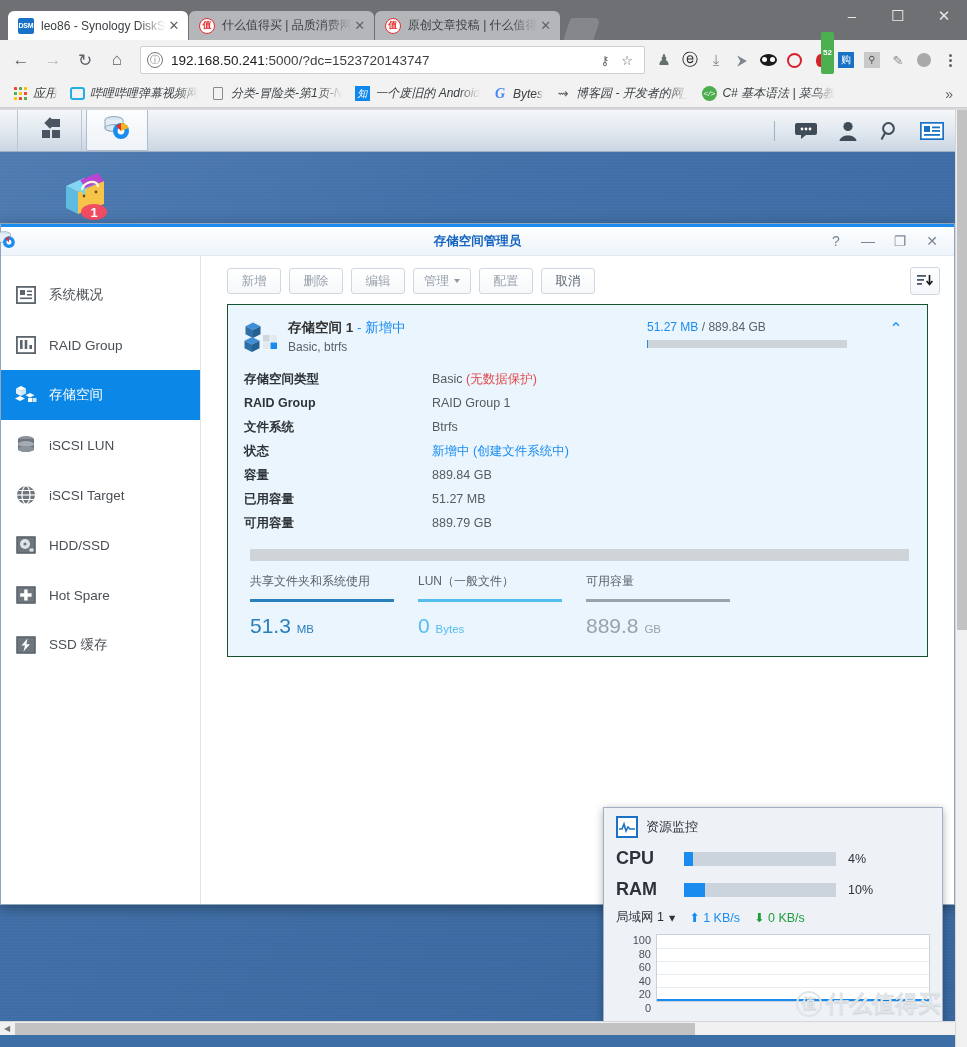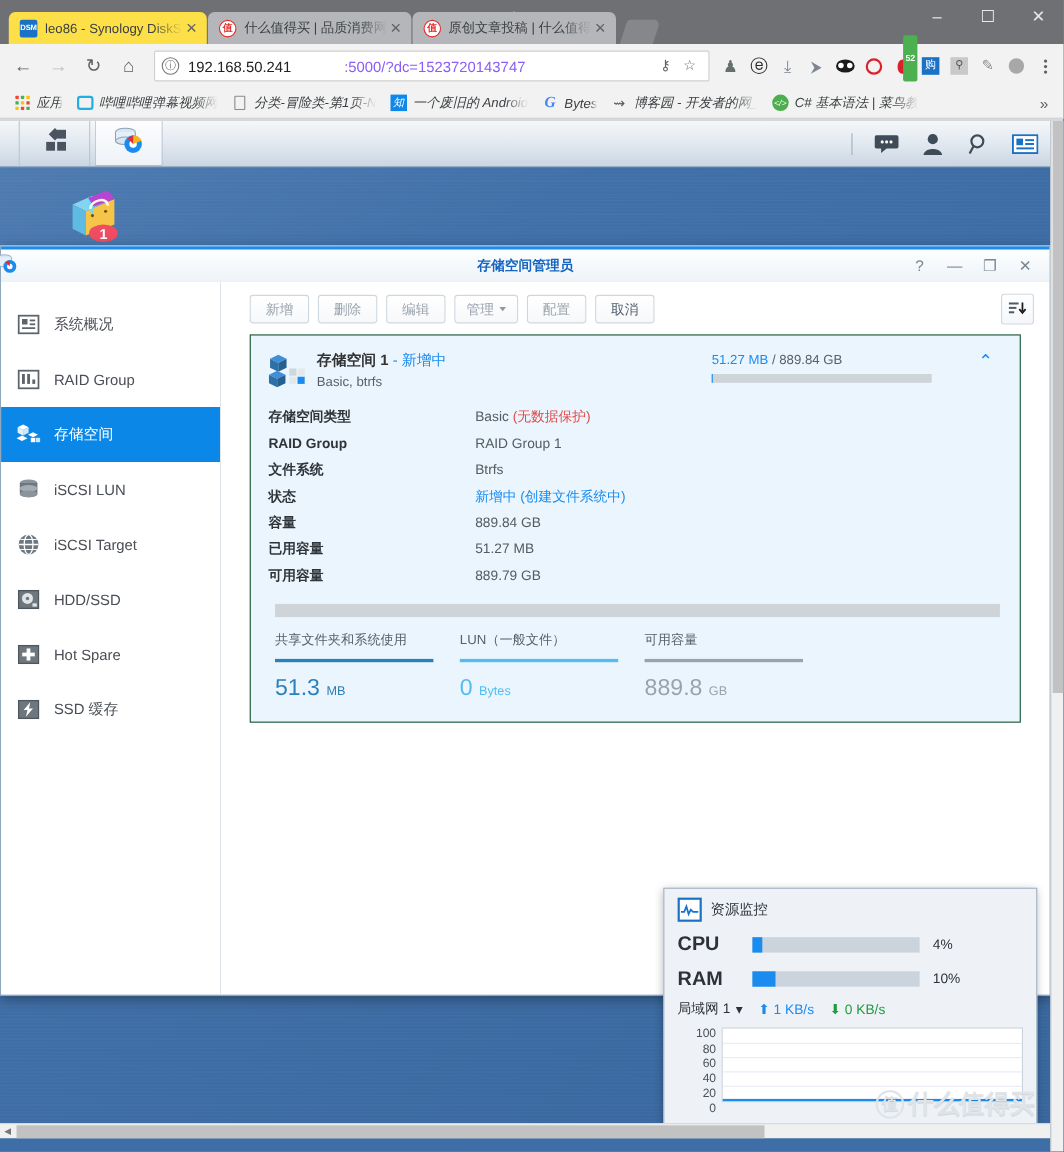--- a/index.html
+++ b/index.html
@@ -27,21 +27,21 @@
     color: #e8e8e8; font-size: 15px; line-height: 1;
   }
 
   .tab {
     height: 29px; display: flex; align-items: center;
     padding: 0 6px 0 10px; margin-right: 1px;
     border-radius: 6px 6px 0 0; position: relative;
     max-width: 212px; min-width: 180px;
     background: #b4b6b9;
   }
-  .tab.active { background: #fde047; z-index: 3; }
+  .tab.active { background: #ffffff; z-index: 3; }
   .tab .fav { width: 16px; height: 16px; flex: 0 0 16px; margin-right: 7px; position: relative; }
   .tab .ttl {
     flex: 1; font-size: 12px; color: #3c4043; white-space: nowrap;
     overflow: hidden; -webkit-mask-image: linear-gradient(to right, #000 78%, transparent 100%);
             mask-image: linear-gradient(to right, #000 78%, transparent 100%);
   }
   .tab .tclose { width: 16px; color: #5f6368; font-size: 13px; text-align: center; flex:0 0 16px; }
   .tab-new {
     width: 30px; height: 22px; background:#85878a; margin-left: 6px;
     border-radius: 3px 6px 0 0; transform: skewX(-18deg);
@@ -59,21 +59,21 @@
     color:#5f6368; font-size:17px; margin-right:2px; }
   .nav-ico.dim { color:#bdbdbd; }
   .omnibox {
     flex: 1; height: 28px; background:#fff; border:1px solid #cfcfcf; border-radius:2px;
     display:flex; align-items:center; padding: 0 6px; margin: 0 6px; min-width: 0;
   }
   .omni-info { width:16px;height:16px;border:1.3px solid #767676; border-radius:50%;
     color:#767676; font-size:10px; display:flex;align-items:center;justify-content:center;
     margin-right:8px; flex:0 0 16px; font-family:"Liberation Serif", serif;}
   .omni-url { flex:1; font-size:13.5px; color:#202124; white-space:nowrap; overflow:hidden;}
-  .omni-url .dim { color:#8b5cf6;margin-left:48px; }
+  .omni-url .dim { color:#404040; }
   .omni-act { width:22px;text-align:center;color:#5f6368;font-size:13px;}
   .ext-bar { display:flex; align-items:center; }
   .ext { width:26px;height:26px;display:flex;align-items:center;justify-content:center;
     position:relative; font-size:13px; }
   .badge {
     position:absolute; bottom:-1px; right:-1px; background:#4caf50; color:#fff;
     font-size:8px; padding:16px 2px; border-radius:2px; line-height:10px; font-weight:bold;
   }
   .kebab { width:22px; display:flex; flex-direction:column; align-items:center; gap:2px; margin-left:2px;}
   .kebab i { width:3px;height:3px;background:#5f6368;border-radius:50%; display:block;}

